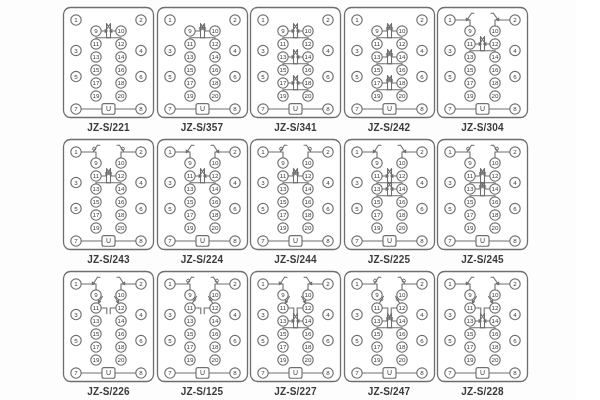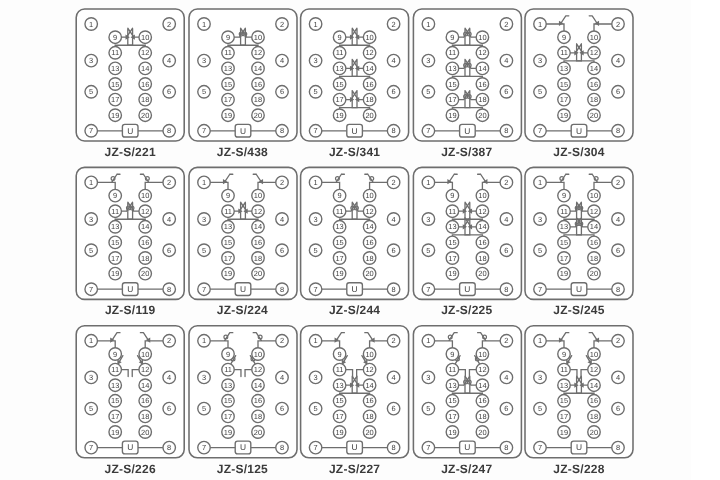--- a/index.html
+++ b/index.html
@@ -204,21 +204,21 @@
           </g>
           <g>
             <circle cx="59" cy="77" r="5.2" fill="#fff" stroke="#6e6e6e" stroke-width="1.15"></circle>
             <text x="59" y="79.2" text-anchor="middle" font-size="6.2" font-family="&quot;Liberation Sans&quot;,sans-serif" fill="#3f3f3f">18</text>
           </g>
           <g>
             <circle cx="59" cy="90" r="5.2" fill="#fff" stroke="#6e6e6e" stroke-width="1.15"></circle>
             <text x="59" y="92.2" text-anchor="middle" font-size="6.2" font-family="&quot;Liberation Sans&quot;,sans-serif" fill="#3f3f3f">20</text>
           </g>
         </svg>
-        <figcaption>JZ-S/438</figcaption>
+        <figcaption>JZ-S/357</figcaption>
       </figure>
       <figure>
         <svg width="93" height="113" viewBox="0 0 93 113">
           <rect x="1.5" y="1.5" width="90" height="110" rx="7" fill="#ffffff" stroke="#6e6e6e" stroke-width="1.3"></rect>
           <path d="M19.2 103 H40 M53 103 H73.8" fill="none" stroke="#6e6e6e" stroke-width="1.1" stroke-linecap="round"></path>
           <g>
             <rect x="40" y="97.6" width="13" height="10.6" rx="2" fill="#fff" stroke="#6e6e6e" stroke-width="1.15"></rect>
             <text x="46.5" y="105.4" text-anchor="middle" font-size="7" font-family="&quot;Liberation Sans&quot;,sans-serif" fill="#3f3f3f">U</text>
           </g>
           <path d="M39.2 25 H43.5 M43.5 25 L48.5 17.5 M48.5 18 V31.7 H34 V32.8" fill="none" stroke="#6e6e6e" stroke-width="1.1" stroke-linecap="round"></path>
@@ -410,21 +410,21 @@
           </g>
           <g>
             <circle cx="59" cy="77" r="5.2" fill="#fff" stroke="#6e6e6e" stroke-width="1.15"></circle>
             <text x="59" y="79.2" text-anchor="middle" font-size="6.2" font-family="&quot;Liberation Sans&quot;,sans-serif" fill="#3f3f3f">18</text>
           </g>
           <g>
             <circle cx="59" cy="90" r="5.2" fill="#fff" stroke="#6e6e6e" stroke-width="1.15"></circle>
             <text x="59" y="92.2" text-anchor="middle" font-size="6.2" font-family="&quot;Liberation Sans&quot;,sans-serif" fill="#3f3f3f">20</text>
           </g>
         </svg>
-        <figcaption>JZ-S/387</figcaption>
+        <figcaption>JZ-S/242</figcaption>
       </figure>
       <figure>
         <svg width="93" height="113" viewBox="0 0 93 113">
           <rect x="1.5" y="1.5" width="90" height="110" rx="7" fill="#ffffff" stroke="#6e6e6e" stroke-width="1.3"></rect>
           <path d="M19.2 103 H40 M53 103 H73.8" fill="none" stroke="#6e6e6e" stroke-width="1.1" stroke-linecap="round"></path>
           <g>
             <rect x="40" y="97.6" width="13" height="10.6" rx="2" fill="#fff" stroke="#6e6e6e" stroke-width="1.15"></rect>
             <text x="46.5" y="105.4" text-anchor="middle" font-size="7" font-family="&quot;Liberation Sans&quot;,sans-serif" fill="#3f3f3f">U</text>
           </g>
           <path d="M19.2 14 H34 V19.8 M31 14 L35.5 7.2 M35.5 7.2 H38" fill="none" stroke="#6e6e6e" stroke-width="1.1" stroke-linecap="round"></path>
@@ -608,21 +608,21 @@
           </g>
           <g>
             <circle cx="59" cy="77" r="5.2" fill="#fff" stroke="#6e6e6e" stroke-width="1.15"></circle>
             <text x="59" y="79.2" text-anchor="middle" font-size="6.2" font-family="&quot;Liberation Sans&quot;,sans-serif" fill="#3f3f3f">18</text>
           </g>
           <g>
             <circle cx="59" cy="90" r="5.2" fill="#fff" stroke="#6e6e6e" stroke-width="1.15"></circle>
             <text x="59" y="92.2" text-anchor="middle" font-size="6.2" font-family="&quot;Liberation Sans&quot;,sans-serif" fill="#3f3f3f">20</text>
           </g>
         </svg>
-        <figcaption>JZ-S/119</figcaption>
+        <figcaption>JZ-S/243</figcaption>
       </figure>
       <figure>
         <svg width="93" height="113" viewBox="0 0 93 113">
           <rect x="1.5" y="1.5" width="90" height="110" rx="7" fill="#ffffff" stroke="#6e6e6e" stroke-width="1.3"></rect>
           <path d="M19.2 103 H40 M53 103 H73.8" fill="none" stroke="#6e6e6e" stroke-width="1.1" stroke-linecap="round"></path>
           <g>
             <rect x="40" y="97.6" width="13" height="10.6" rx="2" fill="#fff" stroke="#6e6e6e" stroke-width="1.15"></rect>
             <text x="46.5" y="105.4" text-anchor="middle" font-size="7" font-family="&quot;Liberation Sans&quot;,sans-serif" fill="#3f3f3f">U</text>
           </g>
           <path d="M19.2 14 H34 V19.8 M31 14 L35.5 7.2 M35.5 7.2 H38" fill="none" stroke="#6e6e6e" stroke-width="1.1" stroke-linecap="round"></path>

